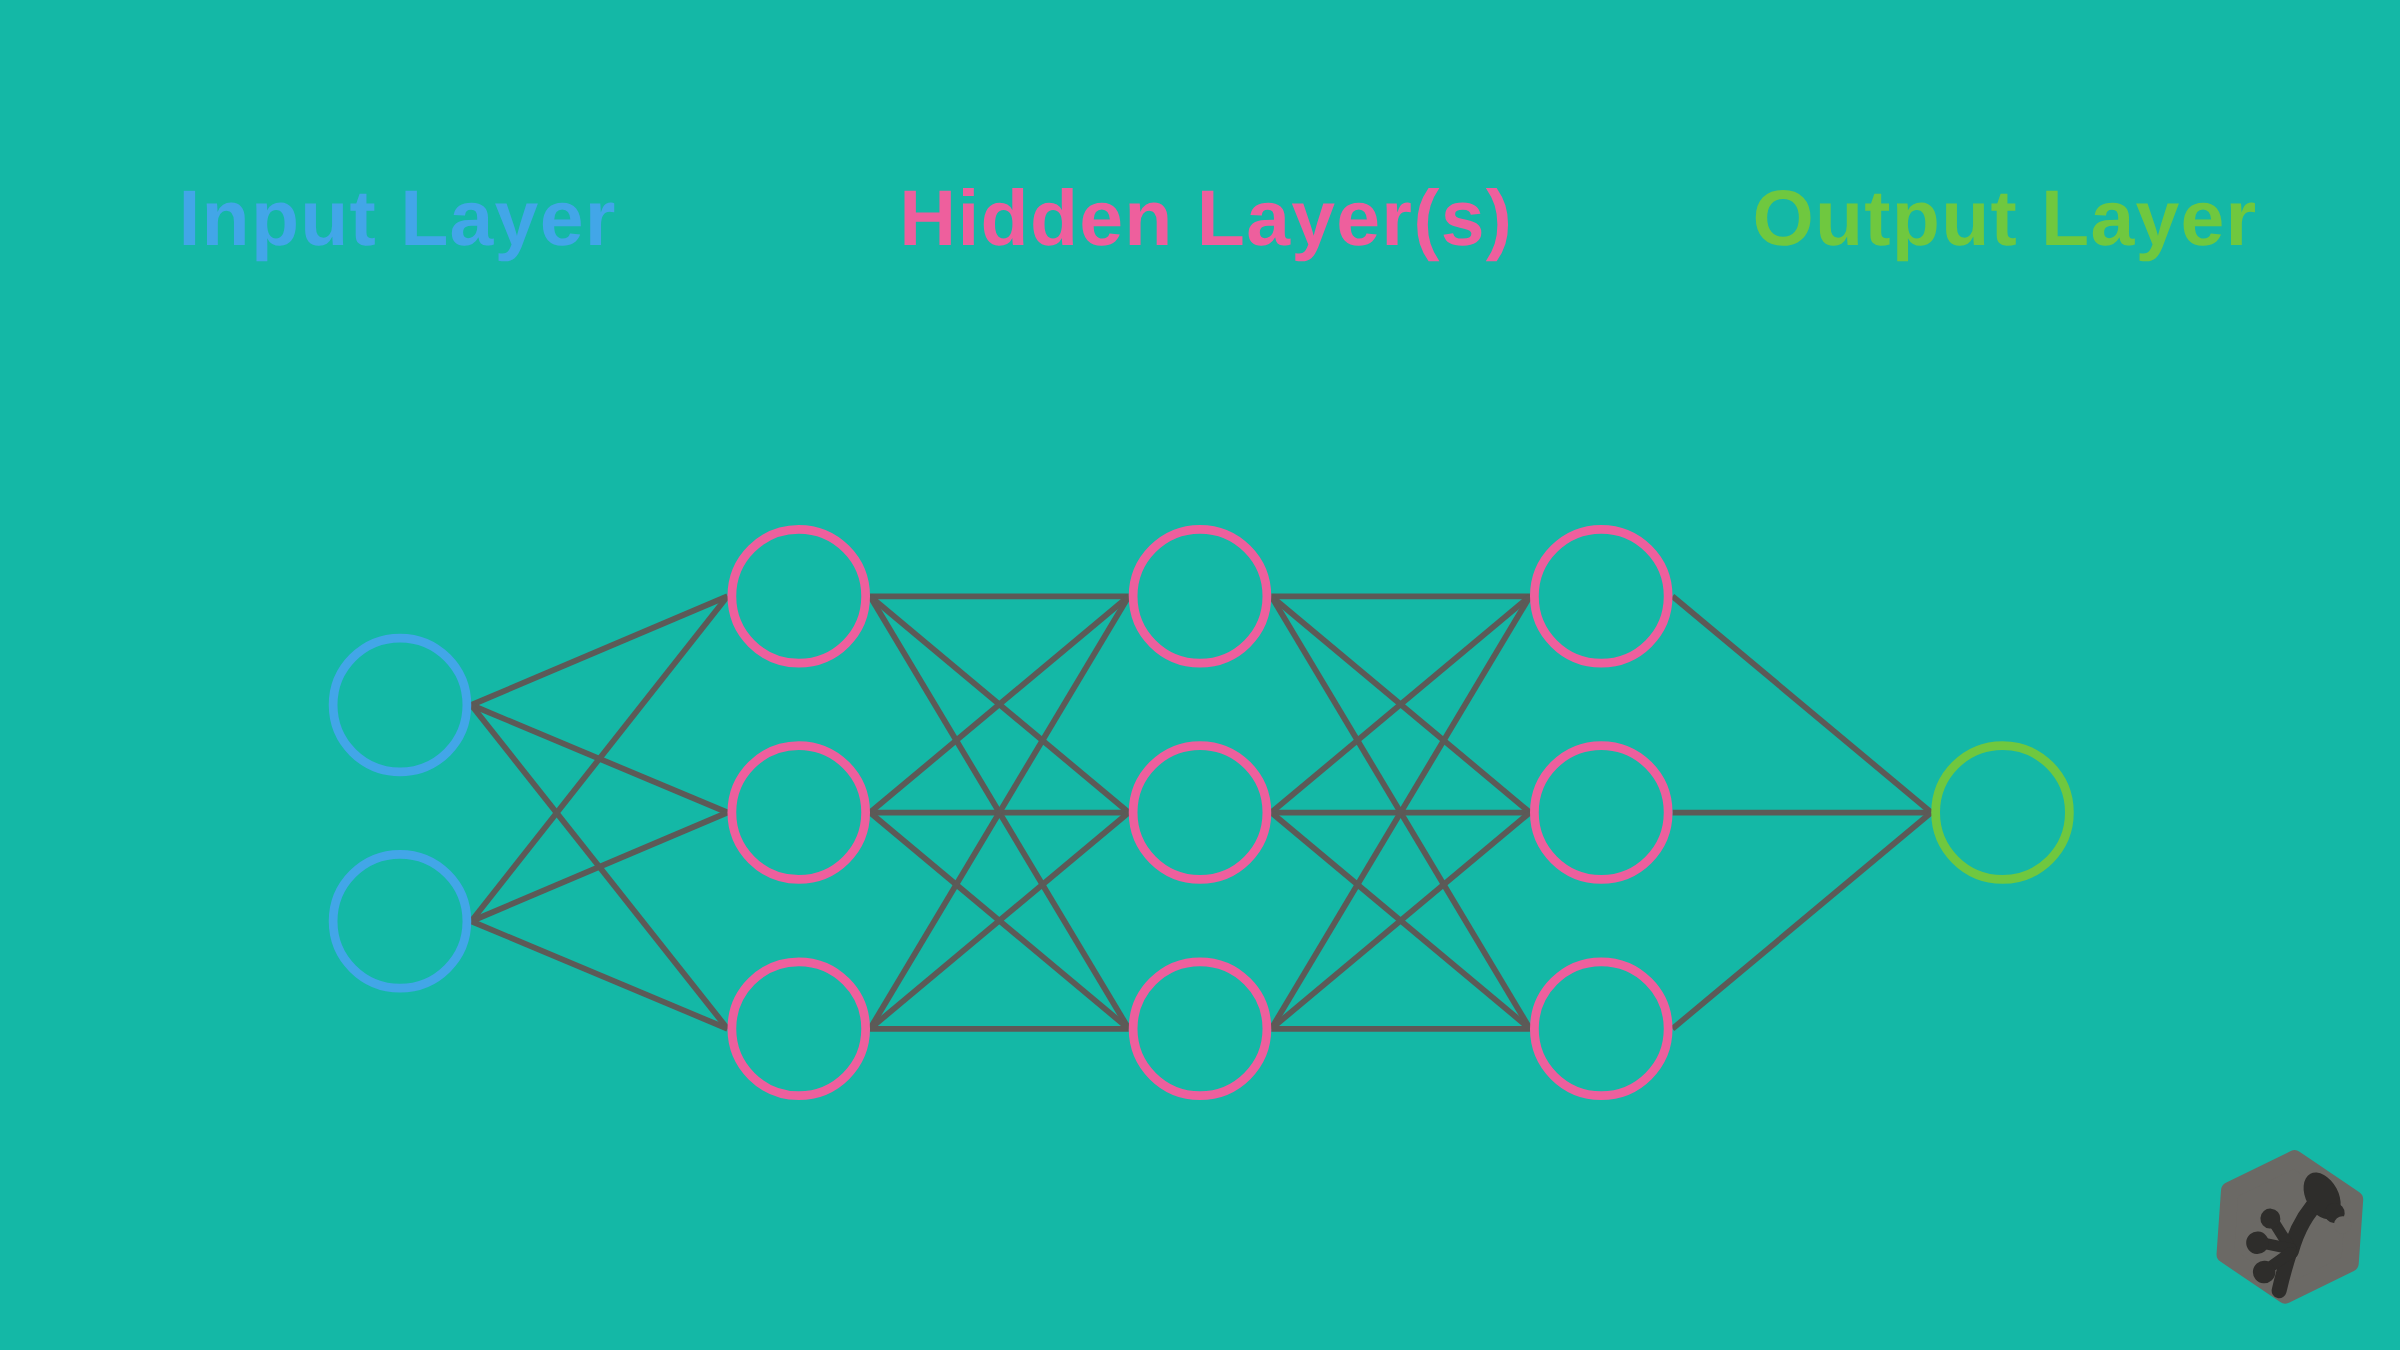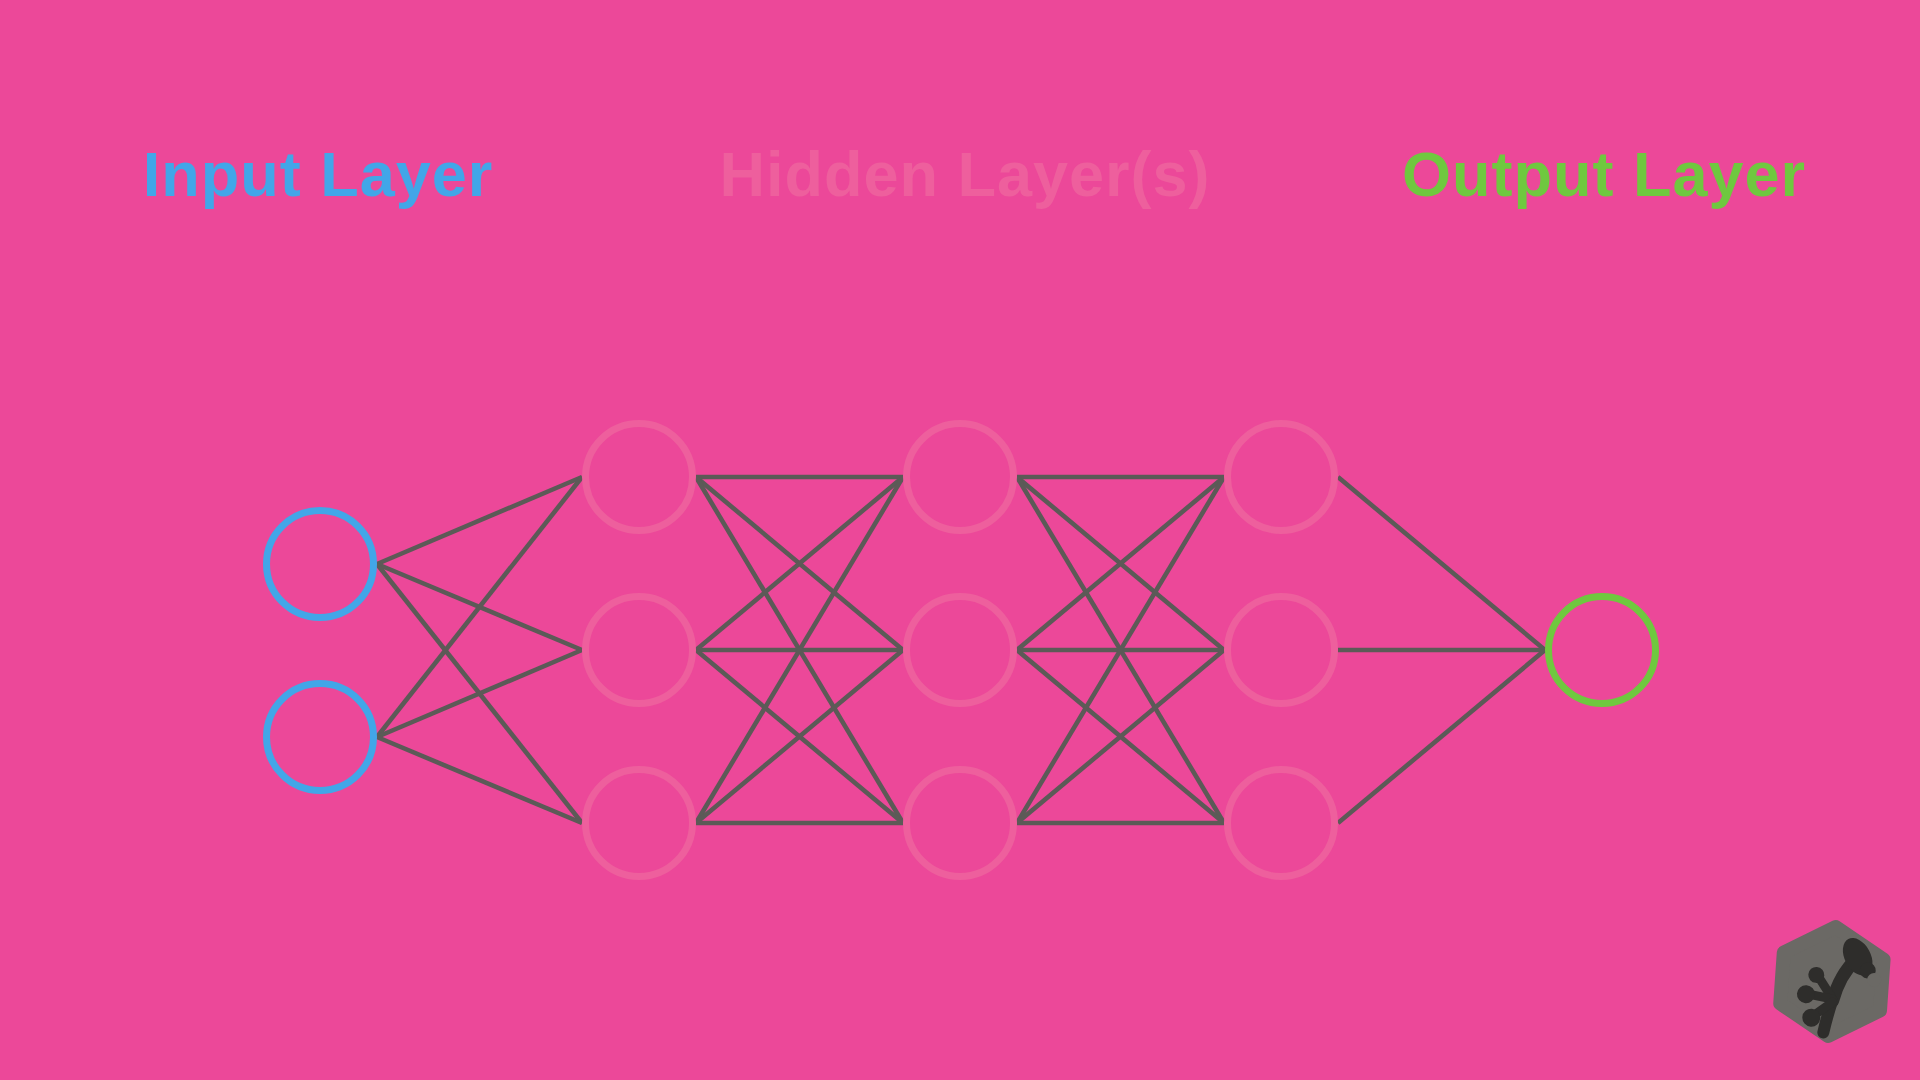--- a/index.html
+++ b/index.html
@@ -5,21 +5,21 @@
   html, body {
     margin: 0;
     padding: 0;
     background: #2e2d2b;
   }
   .stage {
     position: relative;
     width: 1920px;
     height: 1080px;
     overflow: hidden;
-    background: #ec4899;
+    background: #14b8a6;
     font-family: "Liberation Sans", "DejaVu Sans", sans-serif;
   }
   svg { display: block; }
   .layer-label {
     font-family: "Liberation Sans", "DejaVu Sans", sans-serif;
     font-weight: bold;
     font-size: 63px;
     letter-spacing: 1px;
   }
   .node { fill: none; }

